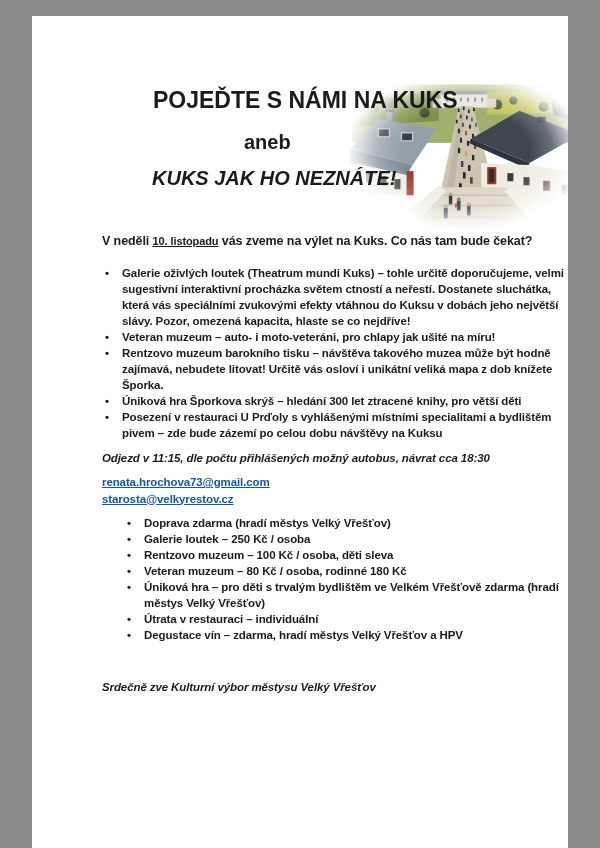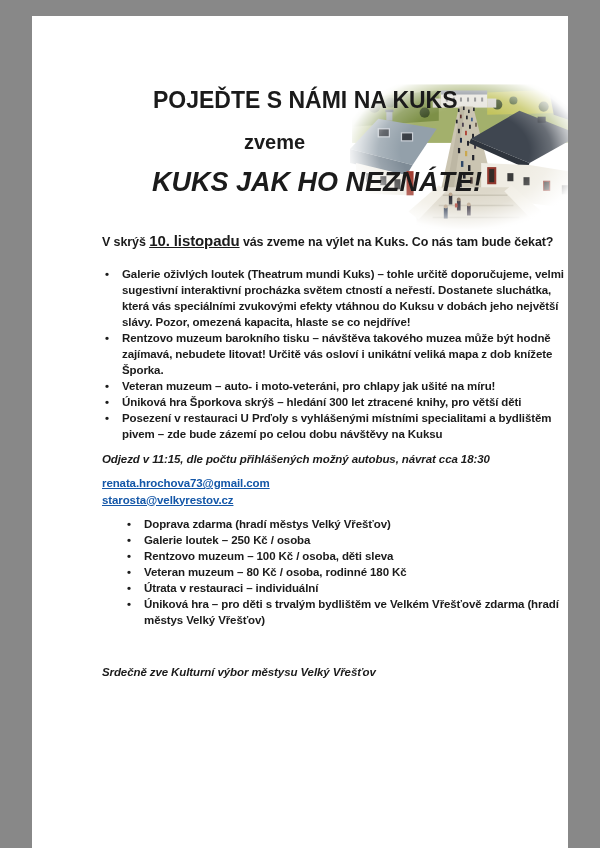--- a/index.html
+++ b/index.html
@@ -10,53 +10,53 @@
     background:#ffffff;
     font-family:"Liberation Sans", sans-serif;
     color:#1b1b1b;
     overflow:hidden;
   }
 
   
   .title-line { position:absolute; font-weight:bold; white-space:nowrap; z-index:2; }
   .title-1 { left:121px; top:71px;  font-size:23px; }
   .title-2 { left:212px; top:115px; font-size:20px; }
-  .title-3 { left:120px; top:151px; font-size:27px; font-style:italic; }
+  .title-3 { left:120px; top:151px; font-size:20px; font-style:italic; }
 
   
   .photo { position:absolute; left:314px; top:60px; width:238px; height:157px; z-index:1; }
 
   
   .content {
     position:absolute; left:70px; top:214px; width:470px;
     font-size:11.5px; font-weight:bold; line-height:16px; letter-spacing:-0.1px;
   }
   .content p { margin:0; }
   .intro { font-size:12.5px; line-height:22px; }
-  .intro .date { font-size:15px; text-decoration:underline; }
+  .intro .date { font-size:11px; text-decoration:underline; }
 
   ul.bullets { list-style:none; margin:13px 0 0 0; padding:0; }
   ul.bullets li { position:relative; padding-left:20px; }
   ul.bullets li::before { content:"\2022"; position:absolute; left:3px; }
   ul.prices { margin-top:8px; margin-left:22px; }
 
   .departure { margin-top:9px !important; font-style:italic; }
   .signup    { margin-top:8px !important; }
   .links     { margin-top:8px !important; line-height:16.5px; }
   .links a   { color:var(--color-link,#1457a8); font-weight:bold; text-decoration:underline; }
   .price-heading { margin-top:22px !important; }
   .footer    { margin-top:36px !important; font-style:italic; }
 </style>
 </head>
 <body>
 
 <div class="page">
 
   <div class="title-line title-1">POJEĎTE S NÁMI NA KUKS</div>
-  <div class="title-line title-2">zveme</div>
+  <div class="title-line title-2">aneb</div>
   <div class="title-line title-3">KUKS JAK HO NEZNÁTE!</div>
 
   <svg class="photo" viewBox="0 0 236 155" aria-hidden="true">
     <defs>
       <radialGradient id="fade" cx="50%" cy="48%" r="52%">
         <stop offset="0%" stop-color="#ffffff" stop-opacity="0"></stop>
         <stop offset="52%" stop-color="#ffffff" stop-opacity="0"></stop>
         <stop offset="70%" stop-color="#ffffff" stop-opacity="0.22"></stop>
         <stop offset="85%" stop-color="#ffffff" stop-opacity="0.68"></stop>
         <stop offset="96%" stop-color="#ffffff" stop-opacity="0.97"></stop>
@@ -158,44 +158,45 @@
       <circle cx="98.9" cy="129" r="2" fill="#b9a48c"></circle>
       <rect x="120" y="128" width="3.6" height="10" fill="#3a3440"></rect>
       <circle cx="121.8" cy="127" r="1.9" fill="#b9a48c"></circle>
     </g>
 
     <rect x="0" y="0" width="236" height="155" fill="url(#fade)"></rect>
   </svg>
 
   <div class="content">
 
-    <p class="intro"><span>V skrýš </span><span class="date">10. listopadu</span><span> vás zveme na výlet na Kuks. Co nás tam bude čekat?</span></p>
+    <p class="intro"><span>V neděli </span><span class="date">10. listopadu</span><span> vás zveme na výlet na Kuks. Co nás tam bude čekat?</span></p>
 
     <ul class="bullets activities">
       <li>Galerie oživlých loutek (Theatrum mundi Kuks) – tohle určitě doporučujeme, velmi sugestivní interaktivní procházka světem ctností a neřestí. Dostanete sluchátka, která vás speciálními zvukovými efekty vtáhnou do Kuksu v dobách jeho největší slávy. Pozor, omezená kapacita, hlaste se co nejdříve!</li>
+      <li>Veteran muzeum – auto- i moto-veteráni, pro chlapy jak ušité na míru!</li>
       <li>Rentzovo muzeum barokního tisku – návštěva takového muzea může být hodně zajímavá, nebudete litovat! Určitě vás osloví i unikátní veliká mapa z dob knížete Šporka.</li>
-      <li>Veteran muzeum – auto- i moto-veteráni, pro chlapy jak ušité na míru!</li>
       <li>Úniková hra Šporkova skrýš – hledání 300 let ztracené knihy, pro větší děti</li>
       <li>Posezení v restauraci U Prďoly s vyhlášenými místními specialitami a bydlištěm pivem – zde bude zázemí po celou dobu návštěvy na Kuksu</li>
     </ul>
 
     <p class="departure">Odjezd v 11:15, dle počtu přihlášených možný autobus, návrat cca 18:30</p>
 
 
     <p class="links">
       <a href="#">renata.hrochova73@gmail.com</a><br>
       <a href="#">starosta@velkyrestov.cz</a>
     </p>
 
 
     <ul class="bullets prices">
       <li>Doprava zdarma (hradí městys Velký Vřešťov)</li>
       <li>Galerie loutek – 250 Kč / osoba</li>
       <li>Rentzovo muzeum – 100 Kč / osoba, děti sleva</li>
       <li>Veteran muzeum – 80 Kč / osoba, rodinné 180 Kč</li>
+      <li>Úniková hra – pro děti s trvalým bydlištěm ve Velkém Vřešťově zdarma (hradí městys Velký Vřešťov)</li>
       <li>Útrata v restauraci – individuální</li>
-      <li>Úniková hra – pro děti s trvalým bydlištěm ve Velkém Vřešťově zdarma (hradí městys Velký Vřešťov)</li>
+      <li>Degustace vín – zdarma, hradí městys Velký Vřešťov a HPV</li>
     </ul>
 
     <p class="footer">Srdečně zve Kulturní výbor městysu Velký Vřešťov</p>
 
   </div>
 </div>
 
 </body></html>

